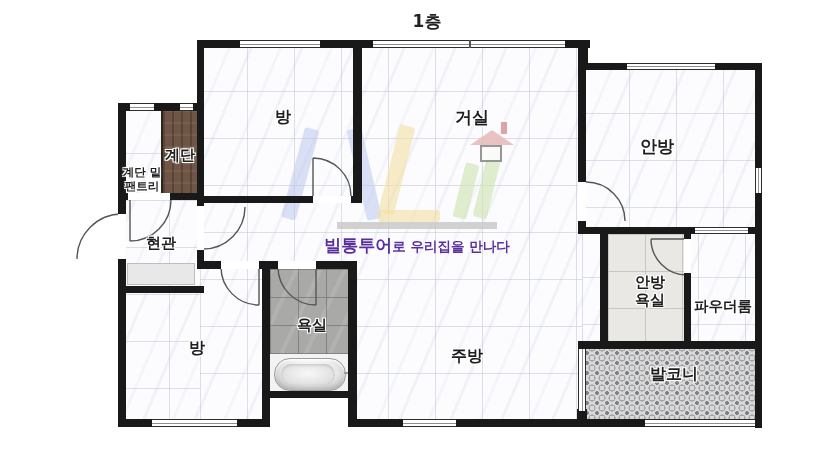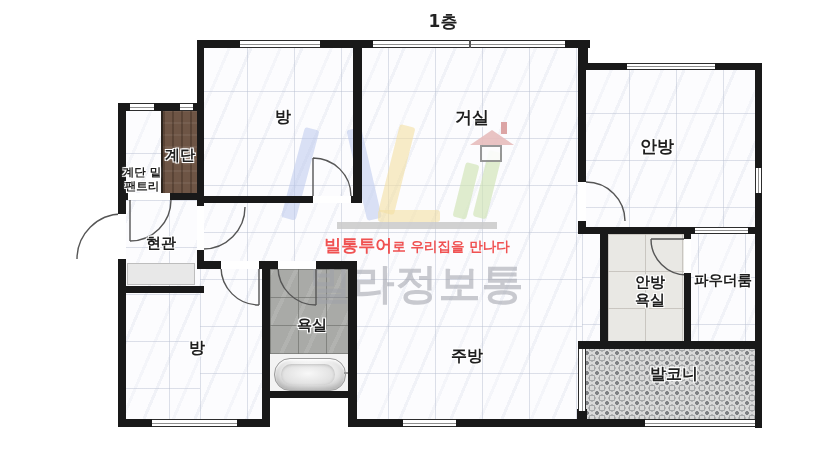--- a/index.html
+++ b/index.html
@@ -57,21 +57,21 @@
   #arcs{position:absolute;left:0;top:0;z-index:40;}
   
   .room-label{position:absolute;z-index:60;font-weight:bold;color:#1e1e1e;text-align:center;
     transform:translate(-50%,-50%);white-space:pre-line;line-height:1.2;
     text-shadow:-1px -1px 0 #fff,1px -1px 0 #fff,-1px 1px 0 #fff,1px 1px 0 #fff,0 0 3px #fff;}
   .plan-title{position:absolute;z-index:60;font-weight:bold;color:#222;transform:translate(-50%,-50%);}
   
   .wm{position:absolute;z-index:30;}
   .wm-stroke{position:absolute;border-radius:3px;}
   .wm-bar{position:absolute;background:#c9c9c9;opacity:.85;}
-  .wm-line1{position:absolute;z-index:30;color:#ef4444;opacity:.92;white-space:nowrap;transform:translateX(-50%);}
+  .wm-line1{position:absolute;z-index:30;color:#4c1d95;opacity:.92;white-space:nowrap;transform:translateX(-50%);}
   .wm-line1 .b{font-weight:bold;font-size:17px;}
   .wm-line1 .r{font-weight:bold;font-size:13.5px;}
   .wm-line2{position:absolute;z-index:30;font-weight:bold;font-size:42px;letter-spacing:1px;
     color:#9fa1aa;opacity:.55;white-space:nowrap;transform:translateX(-50%);}
   .house{position:absolute;}
   .house .roof{position:absolute;left:0;top:10px;width:0;height:0;
     border-left:22px solid transparent;border-right:22px solid transparent;border-bottom:15px solid #e7bcbc;opacity:.9;}
   .house .chimney{position:absolute;left:31px;top:2px;width:6px;height:12px;background:#d89b9b;opacity:.9;}
   .house .body{position:absolute;left:10px;top:25px;width:22px;height:17px;background:#fdfdfd;
     border:2px solid #8d8d8d;box-sizing:border-box;opacity:.9;}
@@ -106,21 +106,20 @@
     <div class="house" style="left:470px;top:120px;width:44px;height:44px;">
       <div class="roof"></div>
       <div class="chimney"></div>
       <div class="body"></div>
     </div>
     <div class="wm-bar" style="left:337px;top:222px;width:160px;height:7px;"></div>
   </div>
   <div class="wm-line1" style="left:417px;top:234px;">
     <span class="b">빌통투어</span><span class="r">로 우리집을 만나다</span>
   </div>
-  <div class="wm-line2" style="left:417px;top:256px;">빌라정보통</div>
 
   <svg id="arcs" width="840" height="472">
     <g stroke="#565656" stroke-width="1.4" fill="none">
       <path d="M351,196 A38,38 0 0 0 313,158 M313,196 L313,158"></path>
       <path d="M122,214 A45,45 0 0 0 77,259"></path>
       <path d="M171,200 A41,41 0 0 1 130,241 M130,200 L130,241"></path>
       <path d="M245,207 A42,42 0 0 1 203,249"></path>
       <path d="M221,267 A38,38 0 0 0 259,305 M259,267 L259,305"></path>
       <path d="M278,267 A38,38 0 0 0 316,305 M316,267 L316,305"></path>
       <path d="M586,182 A39,39 0 0 1 625,221"></path>
@@ -168,29 +167,29 @@
   <div class="win win-h" style="left:627px;top:63px;width:88px;height:7px;"></div>
   <div class="win win-v" style="left:755px;top:168px;width:7px;height:25px;"></div>
   <div class="win win-h" style="left:695px;top:227px;width:53px;height:7px;"></div>
   <div class="win win-h" style="left:130px;top:103px;width:24px;height:8px;"></div>
   <div class="win win-h" style="left:180px;top:103px;width:13px;height:8px;"></div>
   <div class="win win-h" style="left:152px;top:419px;width:85px;height:8px;"></div>
   <div class="win win-h" style="left:403px;top:419px;width:53px;height:8px;"></div>
   <div class="win win-h" style="left:645px;top:419px;width:110px;height:8px;"></div>
   <div class="win win-v" style="left:578px;top:349px;width:8px;height:62px;"></div>
 
-  <div class="plan-title" style="left:443px;top:21px;font-size:17px;">1층</div>
+  <div class="plan-title" style="left:427px;top:21px;font-size:17px;">1층</div>
   <div class="room-label" style="left:283px;top:117px;font-size:16px;">방</div>
   <div class="room-label" style="left:472px;top:117px;font-size:17px;">거실</div>
   <div class="room-label" style="left:657px;top:146px;font-size:17px;">안방</div>
   <div class="room-label" style="left:142px;top:156px;font-size:11.5px;margin-top:24px;">계단 밑
 팬트리</div>
   <div class="room-label" style="left:180px;top:155px;font-size:15px;">계단</div>
   <div class="room-label" style="left:161px;top:243px;font-size:15px;">현관</div>
   <div class="room-label" style="left:197px;top:348px;font-size:16px;">방</div>
   <div class="room-label" style="left:312px;top:325px;font-size:15px;">욕실</div>
   <div class="room-label" style="left:467px;top:356px;font-size:16px;">주방</div>
   <div class="room-label" style="left:650px;top:291px;font-size:15px;">안방
 욕실</div>
-  <div class="room-label" style="left:723px;top:281px;font-size:14.5px;">파우더룸</div>
+  <div class="room-label" style="left:723px;top:307px;font-size:14.5px;">파우더룸</div>
   <div class="room-label" style="left:674px;top:374px;font-size:16px;">발코니</div>
 
 </div>
 
 </body></html>

